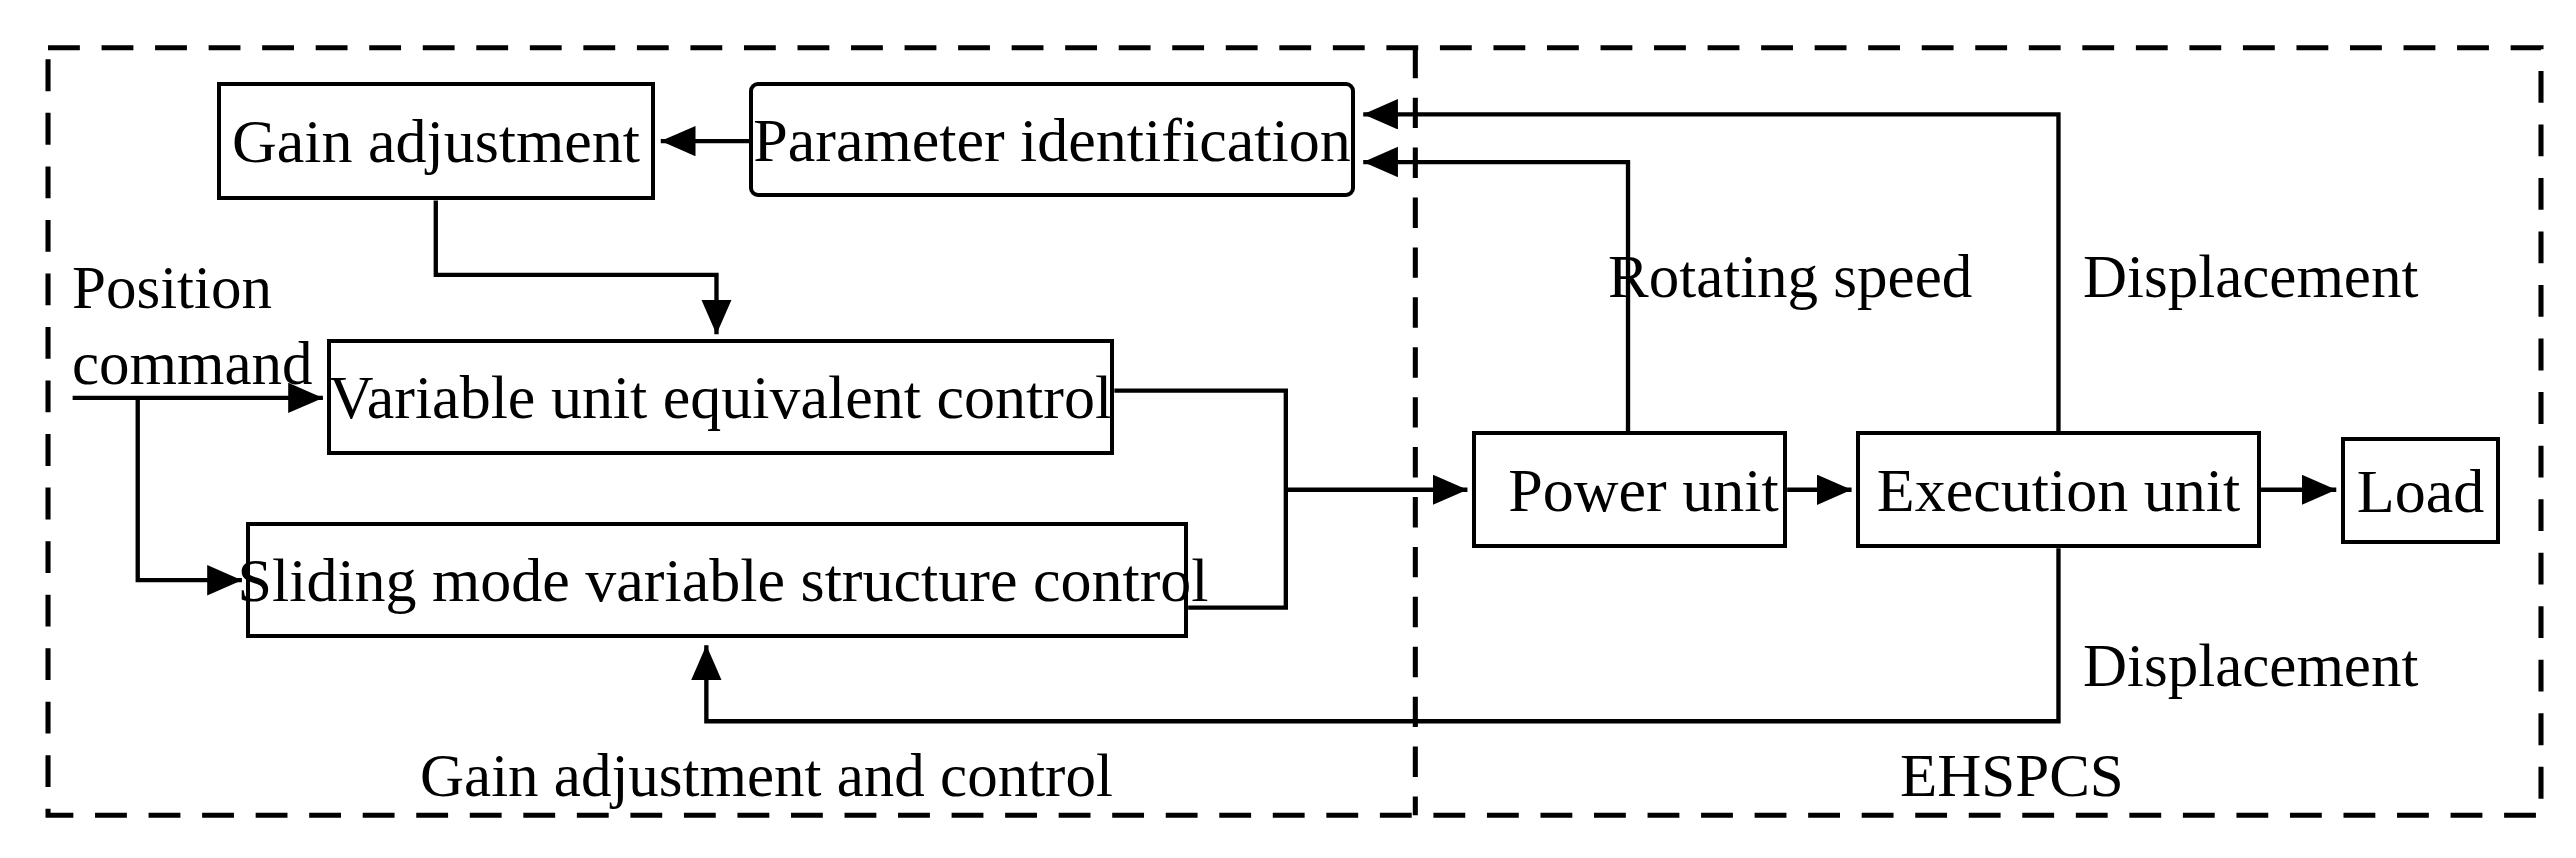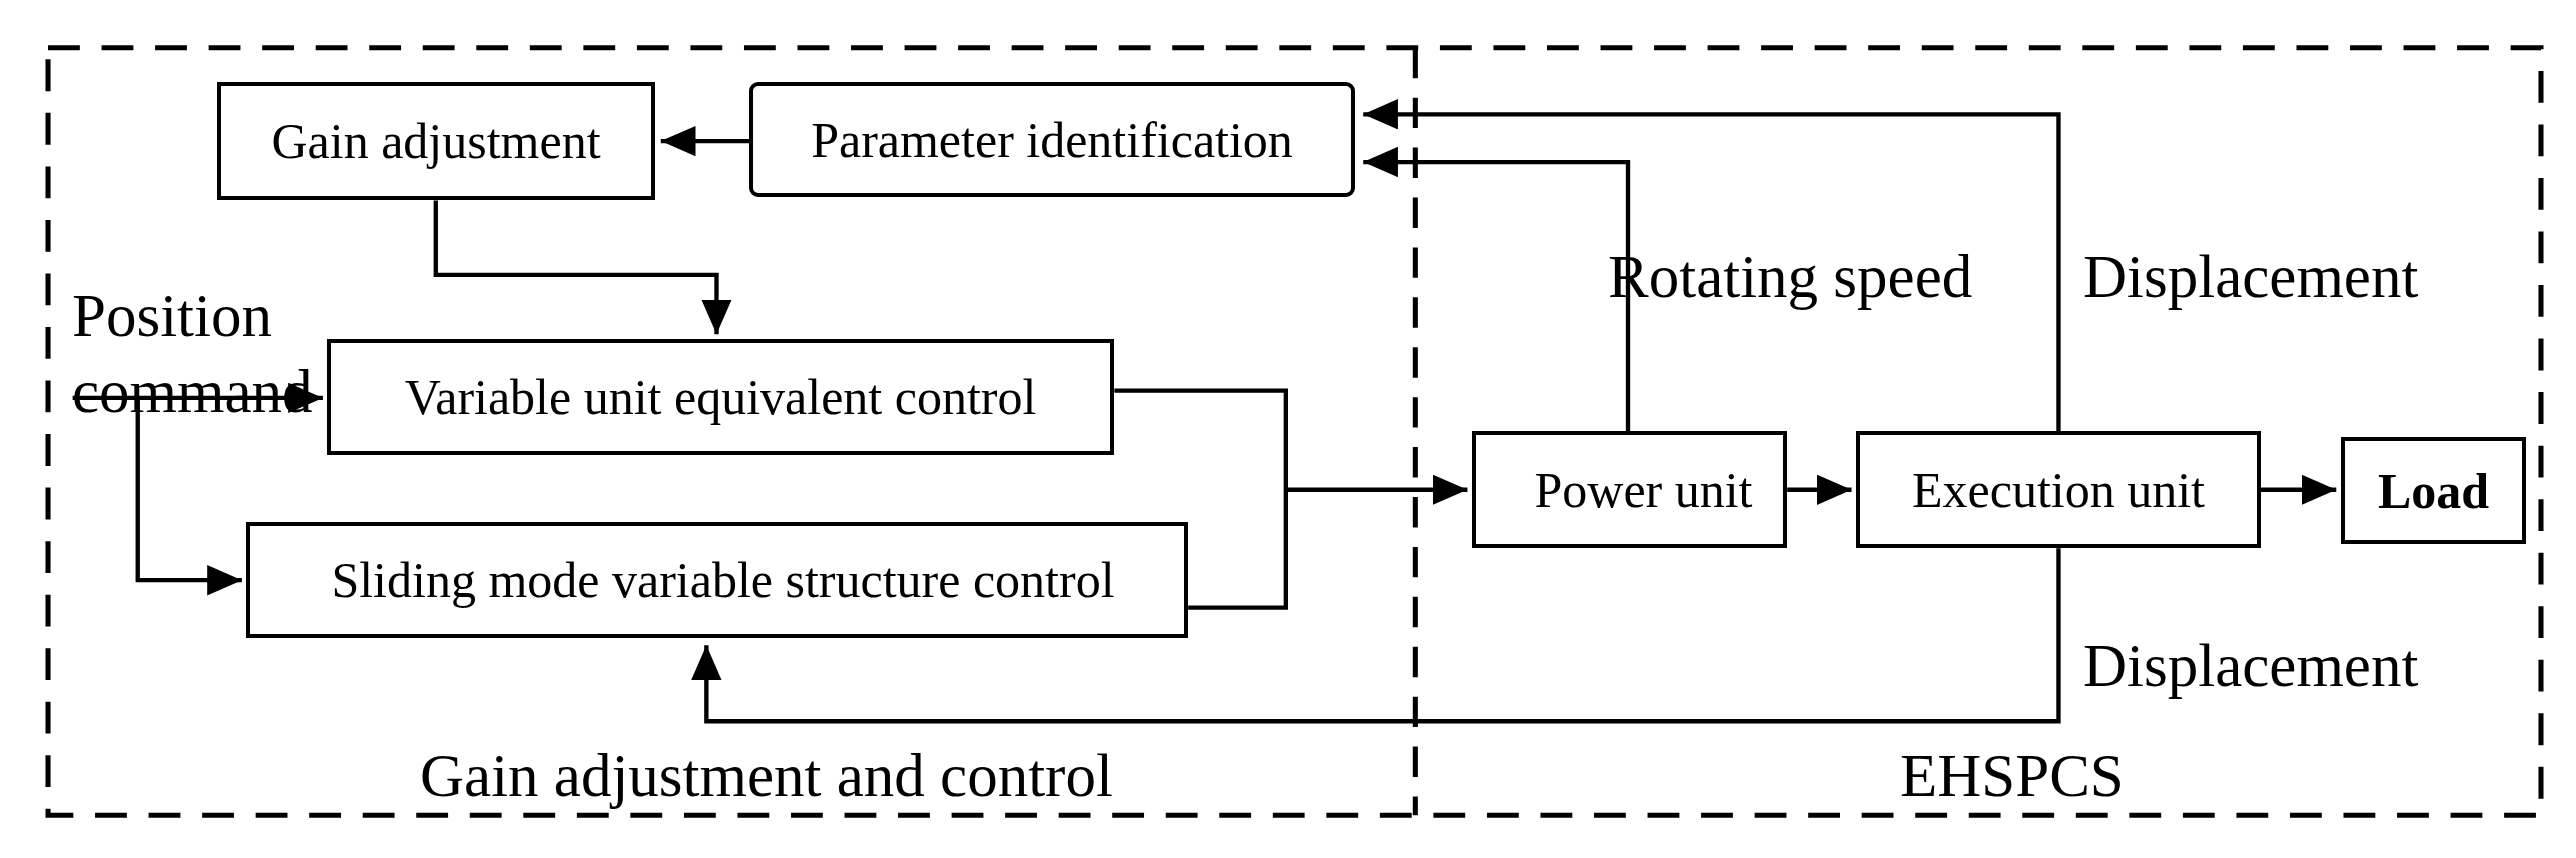--- a/index.html
+++ b/index.html
@@ -18,41 +18,41 @@
   }
   .wires{position:absolute;left:0;top:0;width:2576px;height:858px;}
   .node{
     position:absolute;
     box-sizing:border-box;
     border:4.3px solid var(--ink);
     background:var(--bg);
     display:flex;
     align-items:center;
     justify-content:center;
-    font-size:50px;
+    font-size:62px;
     line-height:1;
     white-space:nowrap;
     text-align:center;
   }
   .flabel{
     position:absolute;
     font-size:61px;
     line-height:1.25;
     white-space:nowrap;
   }
   .flabel.wrap{white-space:normal;}
   
   #n-gain        {left:217px;  top:82px; width:438px;  height:118px;}
   #n-param       {left:749px; top:82px; width:606px;  height:115px;border-radius:9px;}
   #n-vargain     {left:327px;  top:339px; width:787px; height:116px;}
   #n-sliding     {left:246px;  top:522px; width:942px; height:116px;padding-left:12px;}
   #n-power       {left:1472px; top:431px; width:315px;  height:117px;padding-left:28px;}
   #n-exec        {left:1856px; top:431px; width:405px;  height:117px;}
-  #n-load        {left:2341px; top:437px; width:185px;  height:107px;font-weight:bold;}
-  #l-poscmd      {left:72px;  top:250px; width:253px;margin-top:28px;}
+  #n-load        {left:2341px; top:437px; width:159px;  height:107px;}
+  #l-poscmd      {left:72px;  top:250px; width:253px;}
   #l-rotspeed    {left:1608px; top:239px;}
   #l-disp-top    {left:2083px; top:239px;}
   #l-disp-bottom {left:2083px; top:628px;}
   #l-cap-left    {left:420px;  top:738px;}
   #l-cap-right   {left:1900px; top:738px;}
 </style>
 </head>
 <body>
 
 <div class="canvas">

